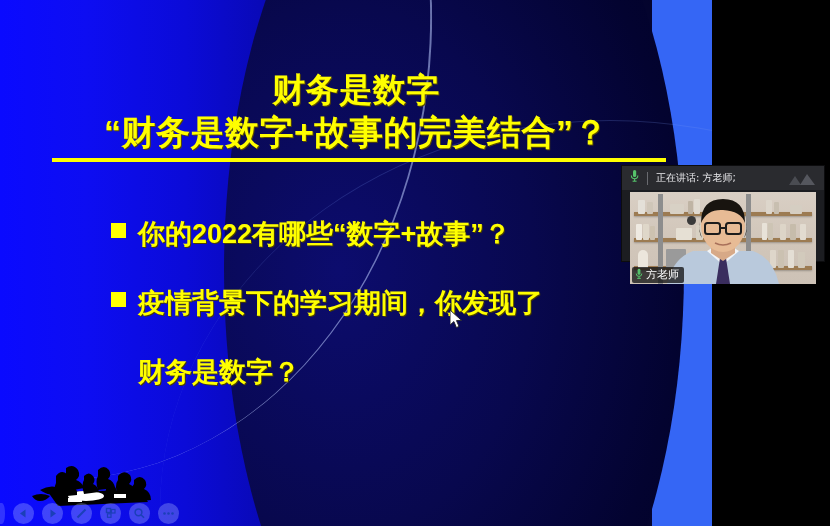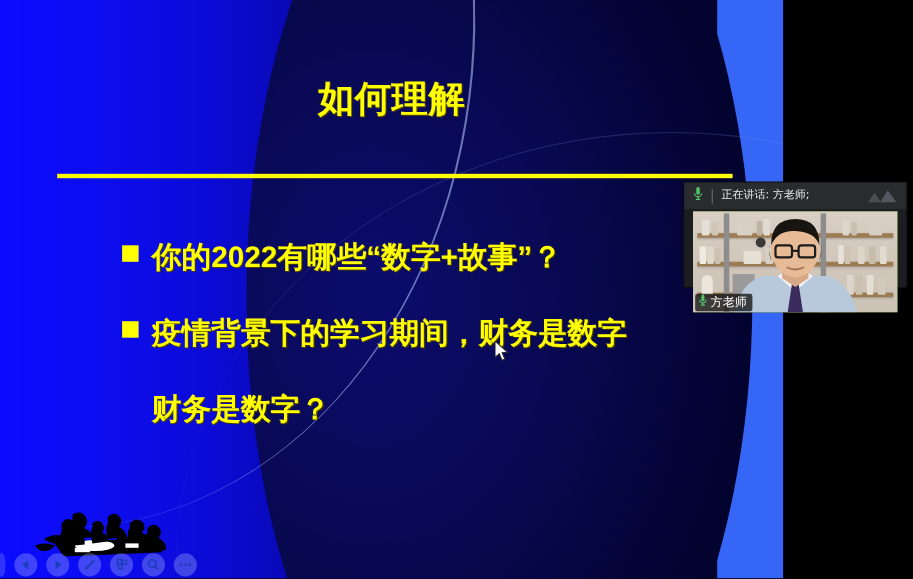--- a/index.html
+++ b/index.html
@@ -232,21 +232,21 @@
     position: absolute;
     right: 9px;
     top: 5px;
   }
   #video-body {
     position: relative;
     width: 186px;
     height: 92px;
     margin: 2px auto 0;
     overflow: hidden;
-    background: #4d7c0f;
+    background: #701a75;
   }
   
   .shelf-wall {
     position: absolute; inset: 0;
     background: linear-gradient(to bottom, #d9cfc4 0%, #d2c7bb 45%, #cdc2b6 100%);
   }
   .shelf-board {
     position: absolute;
     left: 4px; right: 4px;
     height: 4px;
@@ -309,32 +309,33 @@
   <div id="slide">
 
     <div class="bg-ellipse"></div>
     <div class="bg-band"></div>
     <div class="bg-band-mask"></div>
     <div class="arc arc1"></div>
     <div class="arc arc2"></div>
     <div class="arc arc3"></div>
 
     <div id="title-block">
-      <div class="title-line line1">如何理解</div>
+      <div class="title-line line1">财务是数字</div>
+      <div class="title-line line2">“财务是数字+故事的完美结合”？</div>
       <div id="title-underline"></div>
     </div>
 
     <div id="body-block">
       <div class="bullet-row">
         <span class="bullet-mark"></span>
         <span class="bullet-text">你的2022有哪些“数字+故事”？</span>
       </div>
       <div class="bullet-row">
         <span class="bullet-mark"></span>
-        <span class="bullet-text">疫情背景下的学习期间，财务是数字</span>
+        <span class="bullet-text">疫情背景下的学习期间，你发现了</span>
       </div>
       <div class="bullet-row">
         <span class="bullet-mark" style="visibility:hidden"></span>
         <span class="bullet-text">财务是数字？</span>
       </div>
     </div>
 
     <div id="clipart">
       <svg width="140" height="50" viewBox="0 0 140 50" xmlns="http://www.w3.org/2000/svg">
         <g fill="#000000">

